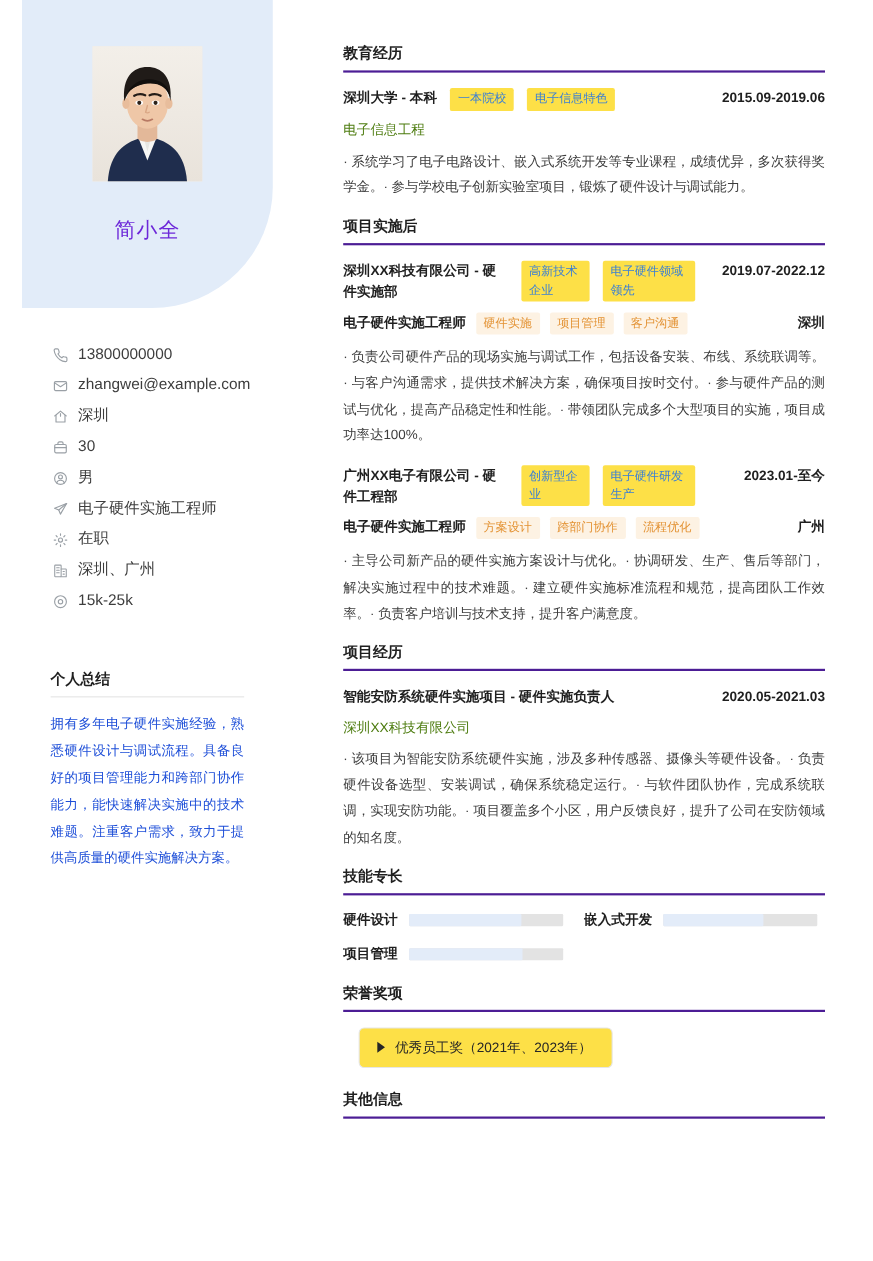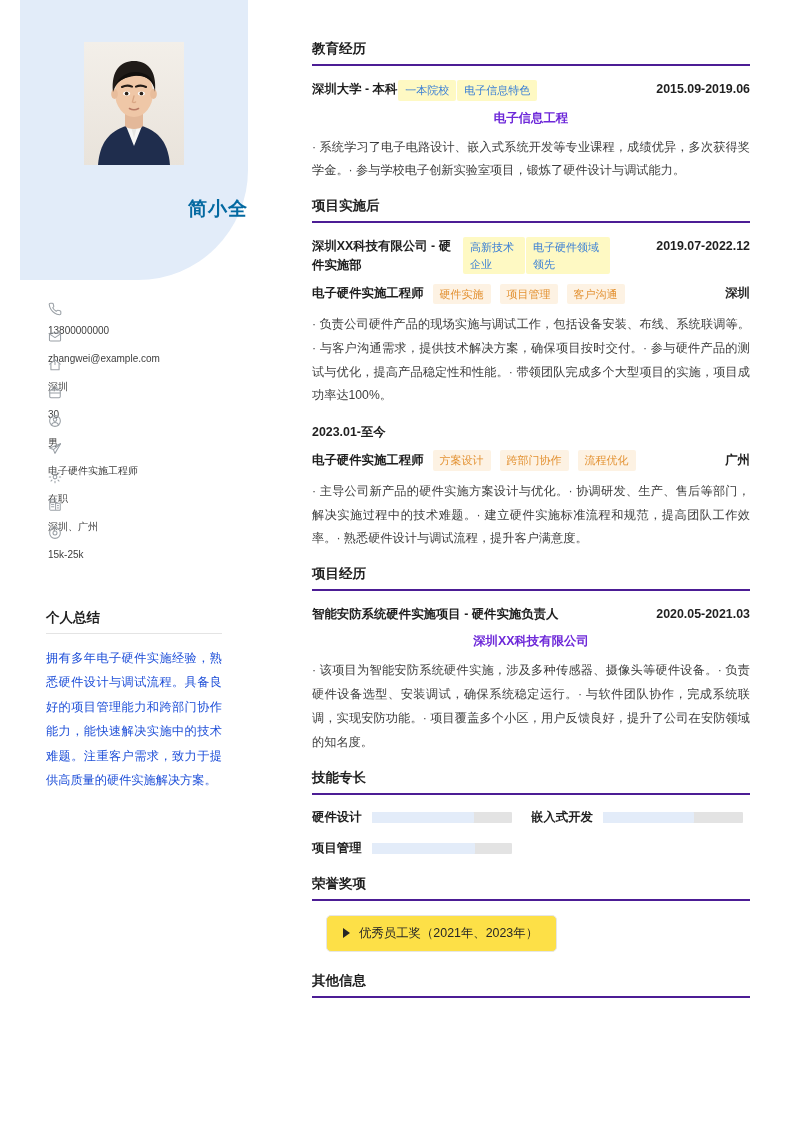--- a/index.html
+++ b/index.html
@@ -19,28 +19,28 @@
     background: #e2ecf9;
     border-bottom-right-radius: 110px;
   }
   .photo-frame {
     position: absolute; left: 50%; top: 42px; transform: translateX(-50%);
     width: 100px; height: 123px; overflow: hidden; background: #efece8;
   }
   .photo-frame svg { display:block; width:100px; height:123px; }
   .person-name {
     position: absolute; left: 0; right: 0; top: 196px;
-    text-align: right; font-size: 19px; font-weight: 700; color: #0369a1;
+    text-align: center; font-size: 19px; font-weight: 400; color: #6d28d9;
     letter-spacing: 1px;
   }
 
   .contact-list { position: absolute; left: 48px; top: 302px; width: 230px; }
   .contact-row {
-    display: flex; align-items: flex-start; gap: 9px;
-    height: 28px; font-size: 10px; color: #3d3d3d; flex-direction: column;
+    display: flex; align-items: flex-end; gap: 9px;
+    height: 28px; font-size: 14px; color: #3d3d3d;
   }
   .c-icon { width: 14px; height: 14px; flex: 0 0 14px; color:#9aa0a6; }
   .c-icon svg { display:block; width:14px; height:14px; }
   .c-text { line-height: 1.2; white-space: nowrap; }
 
   .summary-block { position: absolute; left: 46px; top: 609px; width: 176px; }
   .side-title {
     font-size: 13.5px; font-weight: 700; color: #1f1f1f;
     padding-bottom: 6px; border-bottom: 1px solid #e4e4e4; margin-bottom: 12px;
   }
@@ -55,42 +55,42 @@
   }
   .sec-body { padding-top: 14px; }
 
   .entry { margin-bottom: 15px; }
   .entry:last-child { margin-bottom: 4px; }
 
   .row-head {
     display: flex; align-items: flex-start; justify-content: space-between;
     gap: 8px;
   }
-  .row-left { display: flex; align-items: flex-start; flex-wrap: wrap; gap: 1px; flex: 1 1 auto; }
+  .row-left { display: flex; align-items: flex-start; flex-wrap: wrap; gap: 12px; flex: 1 1 auto; }
   .org { font-size: 12.4px; font-weight: 700; color: #1f1f1f; line-height: 1.55; max-width: 150px; }
   .org.wide { max-width: 100%; text-align: right; }
   .date { font-size: 12.4px; font-weight: 700; color: #1f1f1f; white-space: nowrap; flex: 0 0 auto; line-height:1.55; }
 
   .tag {
     display: inline-block; font-size: 11px; line-height: 1.5;
     padding: 2px 7px; border-radius: 2px; white-space: normal;
   }
-  .tag.blue { background: #fef9c3; color: #3a7fd5; max-width: 62px; }
+  .tag.blue { background: #fde047; color: #3a7fd5; max-width: 62px; }
   .tag.blue.w2 { max-width: 84px; }
   .tag.orange { background: #fdf2e3; color: #e39233; max-width: none; white-space: nowrap; }
 
   .row-role {
     display: flex; align-items: center; justify-content: space-between;
     gap: 8px; margin-top: 8px;
   }
   .role-left { display: flex; align-items: center; flex-wrap: wrap; gap: 9px; }
   .role { font-size: 12.4px; font-weight: 700; color: #1f1f1f; }
   .city { font-size: 12.4px; font-weight: 700; color: #1f1f1f; white-space: nowrap; }
 
-  .subline { font-size: 12.4px; font-weight: 700; color: #6d28d9; margin-top: 9px; text-align: center; }
+  .subline { font-size: 12.4px; font-weight: 400; color: #4d7c0f; margin-top: 9px; }
   .desc { font-size: 12.2px; line-height: 1.95; color: #3d3d3d; margin-top: 9px; text-align: justify; }
 
   
   .skill-grid { display: flex; flex-wrap: wrap; }
   .skill-item { display: flex; align-items: center; gap: 10px; width: 50%; margin-bottom: 14px; }
   .skill-label { font-size: 12.4px; font-weight: 700; color: #1f1f1f; white-space: nowrap; }
   .skill-bar { position: relative; flex: 1 1 auto; height: 11px; background: #e3e3e3; border-radius: 1px; max-width: 140px; }
   .skill-fill { position: absolute; left: 0; top: 0; bottom: 0; background: #e3ecf9; border-radius: 1px; }
 
   
@@ -296,32 +296,37 @@
               <span class="tag orange">项目管理</span>
               <span class="tag orange">客户沟通</span>
             </div>
             <span class="city">深圳</span>
           </div>
           <div class="desc">· 负责公司硬件产品的现场实施与调试工作，包括设备安装、布线、系统联调等。· 与客户沟通需求，提供技术解决方案，确保项目按时交付。· 参与硬件产品的测试与优化，提高产品稳定性和性能。· 带领团队完成多个大型项目的实施，项目成功率达100%。</div>
         </div>
 
         <div class="entry">
           <div class="row-head">
+            <div class="row-left">
+              <span class="org">广州XX电子有限公司 - 硬件工程部</span>
+              <span class="tag blue">创新型企业</span>
+              <span class="tag blue w2">电子硬件研发生产</span>
+            </div>
             <span class="date">2023.01-至今</span>
           </div>
           <div class="row-role">
             <div class="role-left">
               <span class="role">电子硬件实施工程师</span>
               <span class="tag orange">方案设计</span>
               <span class="tag orange">跨部门协作</span>
               <span class="tag orange">流程优化</span>
             </div>
             <span class="city">广州</span>
           </div>
-          <div class="desc">· 主导公司新产品的硬件实施方案设计与优化。· 协调研发、生产、售后等部门，解决实施过程中的技术难题。· 建立硬件实施标准流程和规范，提高团队工作效率。· 熟悉硬件设计与调试流程，提升客户满意度。</div>
+          <div class="desc">· 主导公司新产品的硬件实施方案设计与优化。· 协调研发、生产、售后等部门，解决实施过程中的技术难题。· 建立硬件实施标准流程和规范，提高团队工作效率。· 负责客户培训与技术支持，提升客户满意度。</div>
         </div>
 
       </div>
     </div>
 
     <div class="section" style="margin-top:14px;">
       <div class="sec-title">项目经历</div>
       <div class="sec-body">
 
         <div class="entry">

